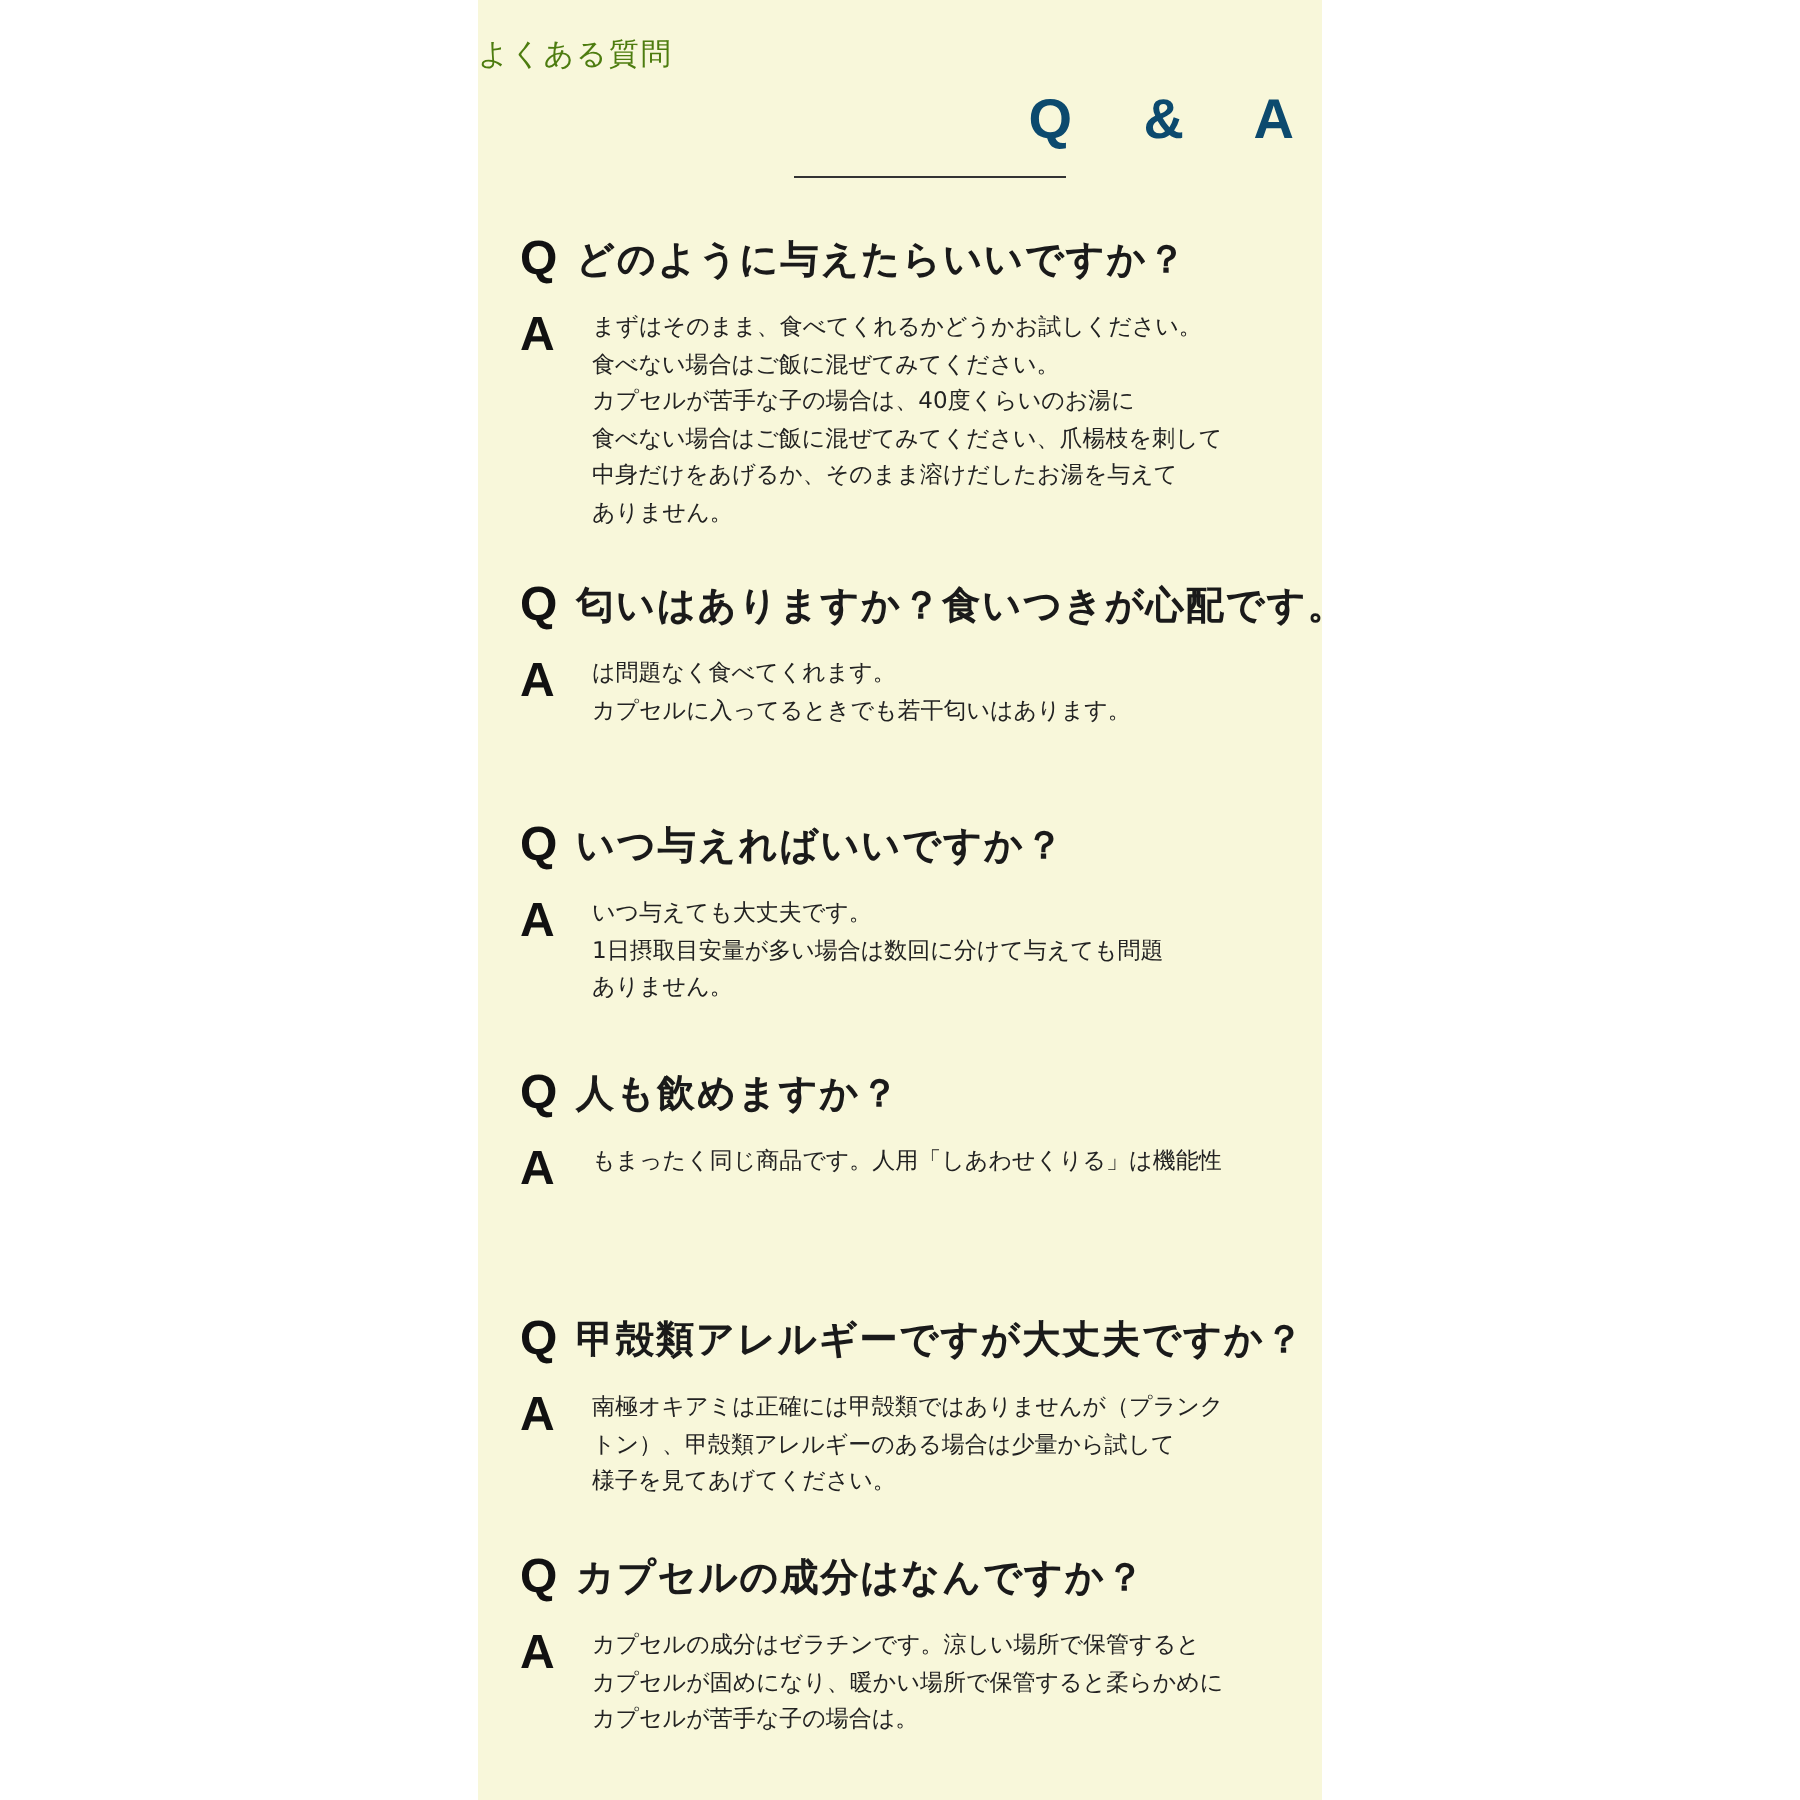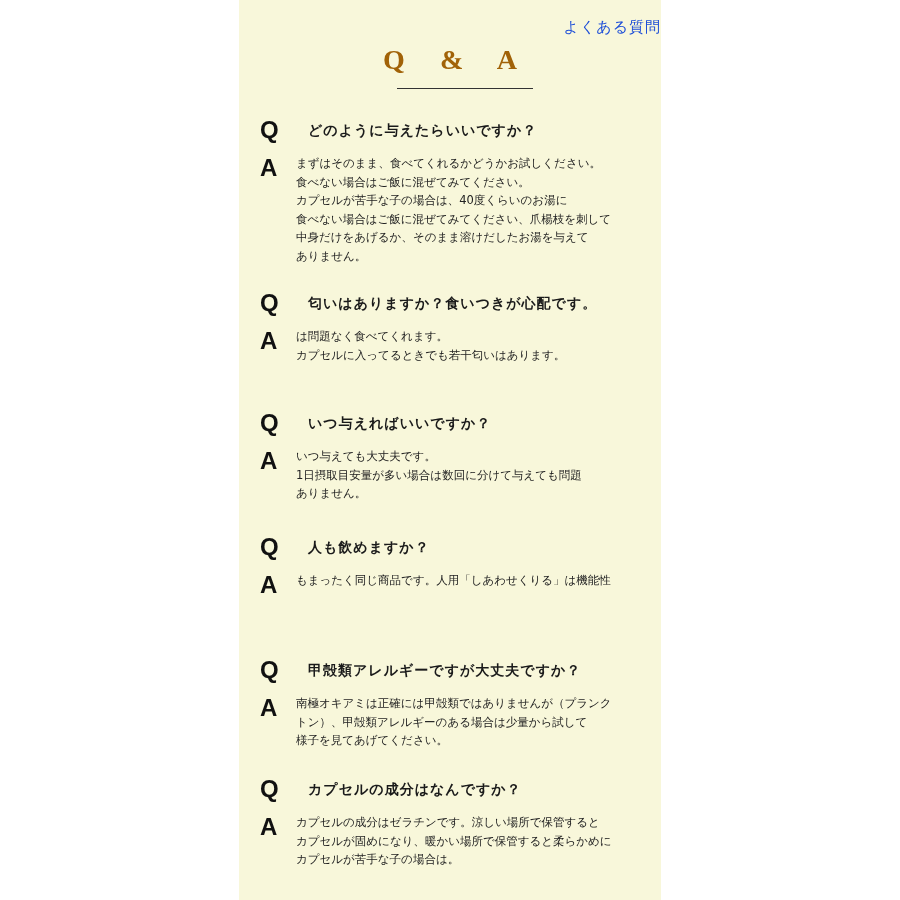--- a/index.html
+++ b/index.html
@@ -5,41 +5,41 @@
   html, body { margin: 0; padding: 0; }
   body {
     width: 900px; height: 900px; background: #ffffff; position: relative; overflow: hidden;
     font-family: "DejaVu Sans", "Liberation Sans", sans-serif; color: #1a1a1a;
   }
   .panel {
     position: absolute; left: 239px; top: 0; width: 422px; height: 900px;
     background: #f8f7da;
   }
   .subtitle {
-    position: absolute; left: 0; right: 0; top: 18px; text-align: right;
-    font-size: 15px; letter-spacing: 1px; color: #1d4ed8;
+    position: absolute; left: 0; right: 0; top: 18px; text-align: left;
+    font-size: 15px; letter-spacing: 1px; color: #4d7c0f;
   }
   .title {
-    position: absolute; left: 0; right: 0; top: 44px; text-align: center;
-    font-family: Liberation Serif, serif; font-weight: bold;
-    font-size: 28px; letter-spacing: 14px; text-indent: 14px; color: #a16207;
+    position: absolute; left: 0; right: 0; top: 44px; text-align: right;
+    font-family: Liberation Sans, sans-serif; font-weight: bold;
+    font-size: 28px; letter-spacing: 14px; text-indent: 14px; color: #0c4a6e;
   }
   .rule {
     position: absolute; left: 158px; top: 88px; width: 136px; height: 1px; background: #333;
   }
   .qa {
     position: absolute; left: 21px; width: 400px;
   }
   .row { position: relative; }
   .mark {
     position: absolute; left: 0; top: 0; width: 26px;
     font-family: "Liberation Sans", sans-serif; font-weight: bold; font-size: 24px; line-height: 24px; color: #111;
   }
   .q-text {
-    margin-left: 48px; font-weight: bold; font-size: 14px; line-height: 24px; letter-spacing: 1px; color: #1a1a1a; white-space: nowrap;
+    margin-left: 28px; font-weight: bold; font-size: 19px; line-height: 24px; letter-spacing: 1px; color: #1a1a1a; white-space: nowrap;
   }
   .a-row { margin-top: 12px; }
   .a-mark { top: 2px; }
   .a-line {
     margin-left: 36px; font-size: 11.5px; line-height: 18.5px; color: #222; white-space: nowrap;
   }
 </style>
 </head>
 <body>
 

